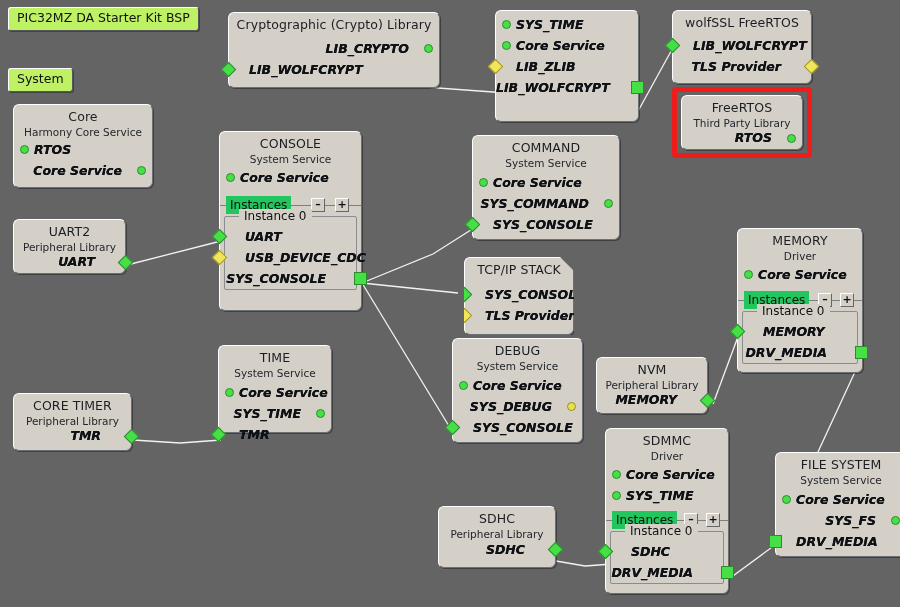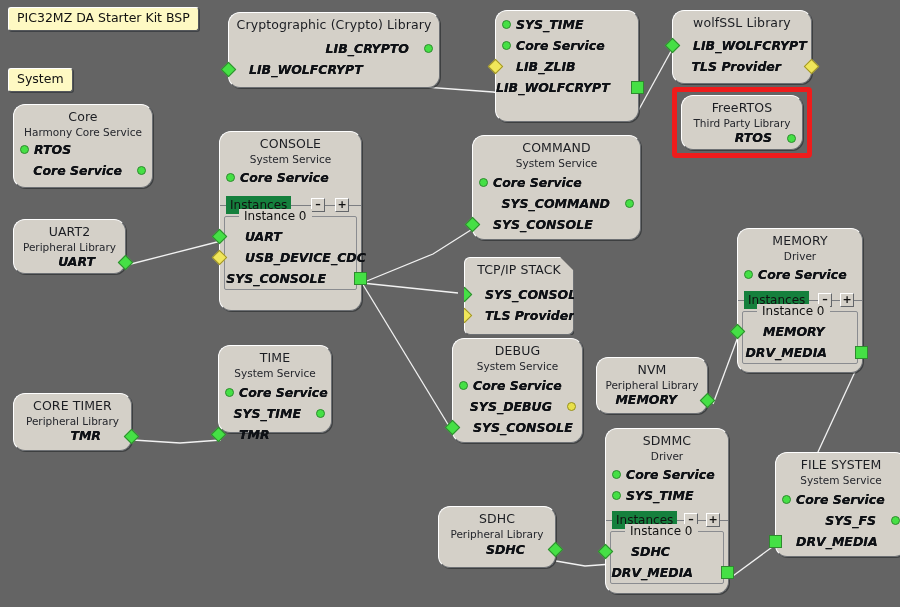--- a/index.html
+++ b/index.html
@@ -9,41 +9,41 @@
     font-family:"DejaVu Sans", sans-serif;
     overflow:hidden;
     position:relative;
   }
   #canvas{position:absolute;left:0;top:0;width:900px;height:607px;}
   svg.links{position:absolute;left:0;top:0;width:900px;height:607px;pointer-events:none;}
 
   
   .crumb{
     position:absolute;
-    background:#fef9c3;
+    background:#bef264;
     border:1px solid #ffffff;
     border-right-color:#55585c;
     border-bottom-color:#55585c;
     box-shadow:1px 1px 0 #3f4246;
     border-radius:3px;
     color:#111;
     font-size:12.5px;
     line-height:1;
     padding:4px 8px 5px 8px;
     white-space:nowrap;
   }
 
   
   .node{
     position:absolute;
     background:#d4d0c8;
     border:1px solid #ffffff;
     border-right-color:#6d7074;
     border-bottom-color:#6d7074;
-    border-radius:12px;
+    border-radius:6px;
     box-shadow:1px 1px 0 rgba(30,32,34,.55);
     box-sizing:border-box;
     color:#11131a;
   }
   .node .title{
     text-align:center;
     font-size:12.5px;
     color:#1b1d22;
     padding-top:4px;
     letter-spacing:.1px;
@@ -95,21 +95,21 @@
   .instances-bar{
     position:relative;
     height:18px;
     margin:2px 0 0 0;
   }
   .instances-bar .line{
     position:absolute;left:0;right:0;top:9px;height:1px;background:#7c7e82;
   }
   .instances-bar .txt{
     position:absolute;left:6px;top:0;
-    background:#15803d;
+    background:#22c55e;
     padding:0 4px;
     font-size:12px;color:#111;
     line-height:18px;
   }
   .pm{
     position:absolute;top:2px;
     width:14px;height:14px;
     background:#d4d0c8;
     border:1px solid #ffffff;
     border-right-color:#63666a;border-bottom-color:#63666a;
@@ -207,21 +207,21 @@
       <span class="lbl">LIB_ZLIB</span>
       <span class="port diam yellow" style="left:-6px;top:5px;"></span>
     </div>
     <div class="row right">
       <span class="lbl">LIB_WOLFCRYPT</span>
       <span class="port sq" style="right:-6px;top:4px;"></span>
     </div>
   </div>
 
   <div class="node" style="left:672px;top:10px;width:140px;height:74px;">
-    <div class="title">wolfSSL Library</div>
+    <div class="title">wolfSSL FreeRTOS</div>
     <div class="row left" style="margin-top:5px;">
       <span class="lbl">LIB_WOLFCRYPT</span>
       <span class="port diam" style="left:-6px;top:5px;"></span>
     </div>
     <div class="row right">
       <span class="lbl">TLS Provider</span>
       <span class="port diam yellow" style="right:-6px;top:5px;"></span>
     </div>
   </div>
 
@@ -273,21 +273,21 @@
         <span class="lbl">USB_DEVICE_CDC</span>
         <span class="port diam yellow" style="left:-11px;top:5px;"></span>
       </div>
       <div class="row right">
         <span class="lbl">SYS_CONSOLE</span>
         <span class="port sq" style="right:-11px;top:4px;"></span>
       </div>
     </div>
   </div>
 
-  <div class="node" style="left:472px;top:135px;width:169px;height:105px;">
+  <div class="node" style="left:472px;top:135px;width:148px;height:105px;">
     <div class="title">COMMAND</div>
     <div class="subtitle">System Service</div>
     <div class="row left" style="margin-top:3px;">
       <span class="lbl">Core Service</span>
       <span class="port dot" style="left:6px;top:6px;"></span>
     </div>
     <div class="row right">
       <span class="lbl">SYS_COMMAND</span>
       <span class="port dot" style="right:6px;top:6px;"></span>
     </div>

